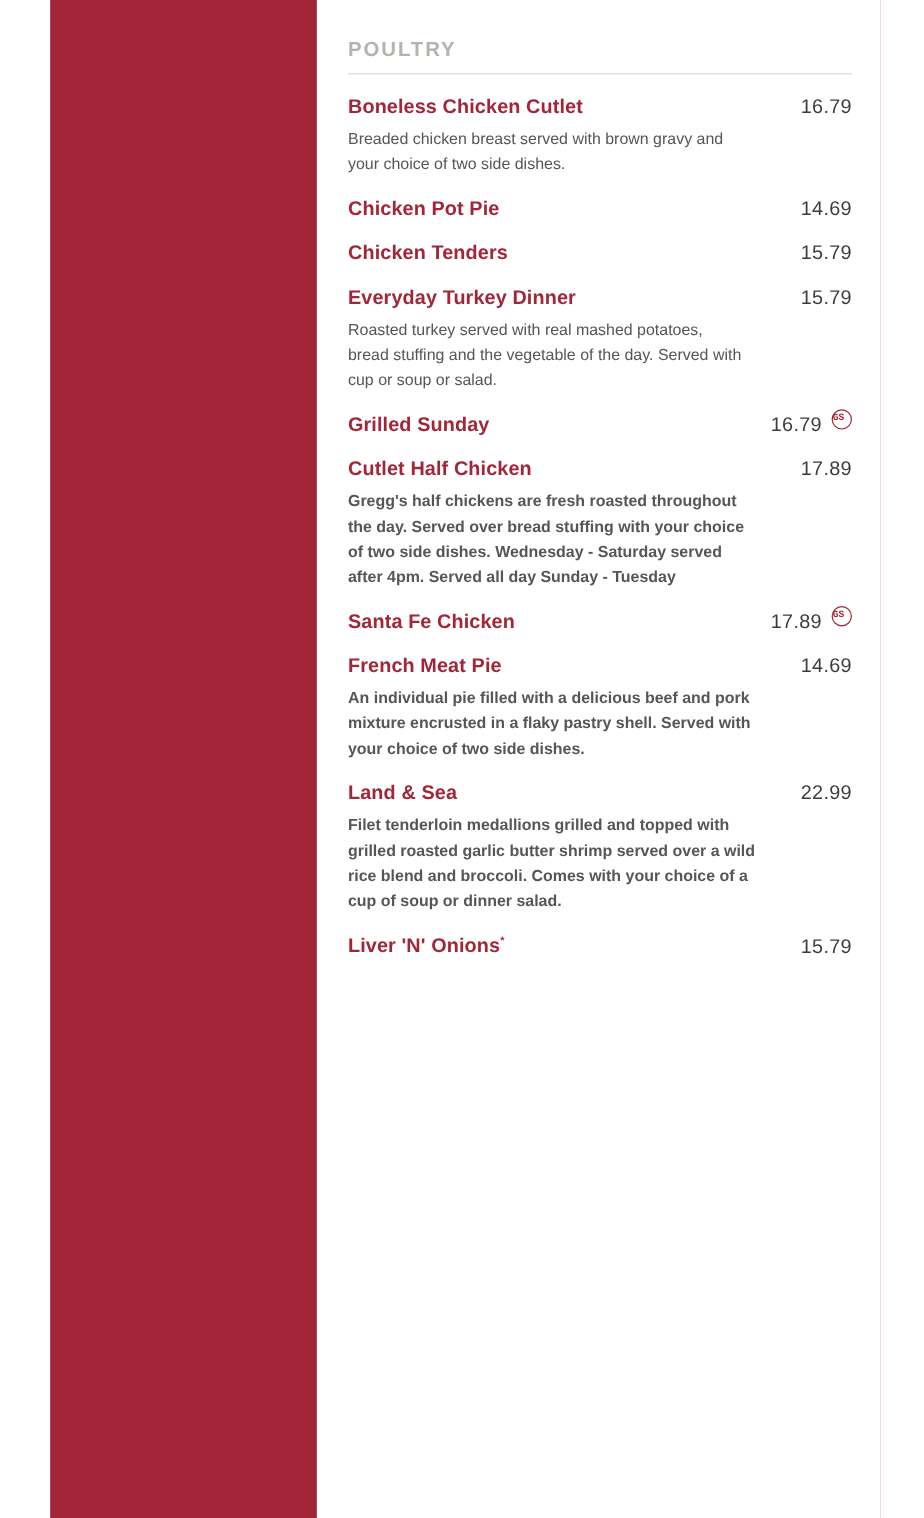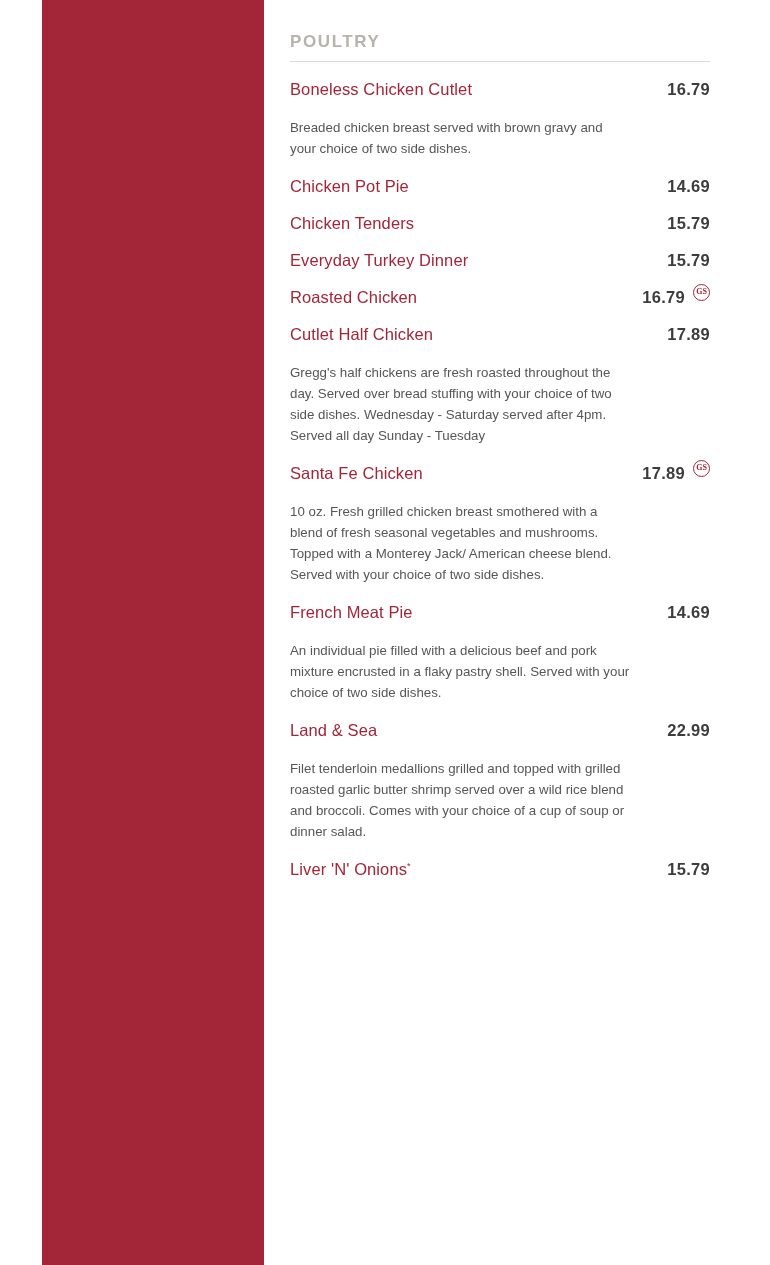--- a/index.html
+++ b/index.html
@@ -79,21 +79,21 @@
   }
   .item-head {
     position: relative;
     display: flex;
     align-items: baseline;
     justify-content: space-between;
   }
   .item-name {
     font-family: "Liberation Sans Narrow", "Liberation Sans", sans-serif;
     font-size: 16.5px;
-    font-weight: normal;
+    font-weight: bold;
     color: #a32638;
     letter-spacing: 0.1px;
     flex: 0 1 auto;
     white-space: nowrap;
   }
   .item-name .sup {
     font-size: 9px;
     vertical-align: super;
     color: #a32638;
   }
@@ -102,49 +102,50 @@
     height: 1px;
   }
   .price-wrap {
     display: flex;
     align-items: center;
     white-space: nowrap;
   }
   .item-price {
     font-family: "Liberation Sans Narrow", "Liberation Sans", sans-serif;
     font-size: 16.5px;
-    font-weight: bold;
+    font-weight: normal;
     color: #3c3c3c;
     letter-spacing: 0.3px;
   }
   .gs-badge {
     display: inline-block;
     width: 15px;
     height: 15px;
     border-radius: 50%;
     border: 1.3px solid #a32638;
     color: #a32638;
     font-size: 8px;
     font-weight: bold;
     line-height: 13px;
-    text-align: center;
+    text-align: left;
     margin-left: 8px;
     position: relative;
     top: -5px;
-    font-family: Liberation Serif, serif;
+    font-family: Liberation Mono, monospace;
   }
   .item-desc {
-    margin-top: 18px;
+    margin-top: 6px;
     font-size: 13.3px;
     line-height: 21px;
     color: #56565a;
     max-width: 330px;
   }
   .item-desc.wide {
     max-width: 340px;
+    font-weight: bold;
   }
 </style>
 </head>
 <body>
 
 <div class="page">
 
   <div class="left-edge"></div>
 
   <div class="sidebar"></div>
@@ -189,25 +190,26 @@
         </div>
 
         <div class="item">
           <div class="item-head">
             <span class="item-name">Everyday Turkey Dinner</span>
             <span class="dotline"></span>
             <span class="price-wrap">
               <span class="item-price">15.79</span>
             </span>
           </div>
-        </div>
-
-        <div class="item">
-          <div class="item-head">
-            <span class="item-name">Roasted Chicken</span>
+          <div class="item-desc">Roasted turkey served with real mashed potatoes, bread stuffing and the vegetable of the day. Served with cup or soup or salad.</div>
+        </div>
+
+        <div class="item">
+          <div class="item-head">
+            <span class="item-name">Grilled Sunday</span>
             <span class="dotline"></span>
             <span class="price-wrap">
               <span class="item-price">16.79</span>
               <span class="gs-badge">GS</span>
             </span>
           </div>
         </div>
 
         <div class="item">
           <div class="item-head">
@@ -222,21 +224,20 @@
 
         <div class="item">
           <div class="item-head">
             <span class="item-name">Santa Fe Chicken</span>
             <span class="dotline"></span>
             <span class="price-wrap">
               <span class="item-price">17.89</span>
               <span class="gs-badge">GS</span>
             </span>
           </div>
-          <div class="item-desc wide">10 oz. Fresh grilled chicken breast smothered with a blend of fresh seasonal vegetables and mushrooms. Topped with a Monterey Jack/ American cheese blend. Served with your choice of two side dishes.</div>
         </div>
       </div>
 
       <div class="section">
 
         <div class="item">
           <div class="item-head">
             <span class="item-name">French Meat Pie</span>
             <span class="dotline"></span>
             <span class="price-wrap">

